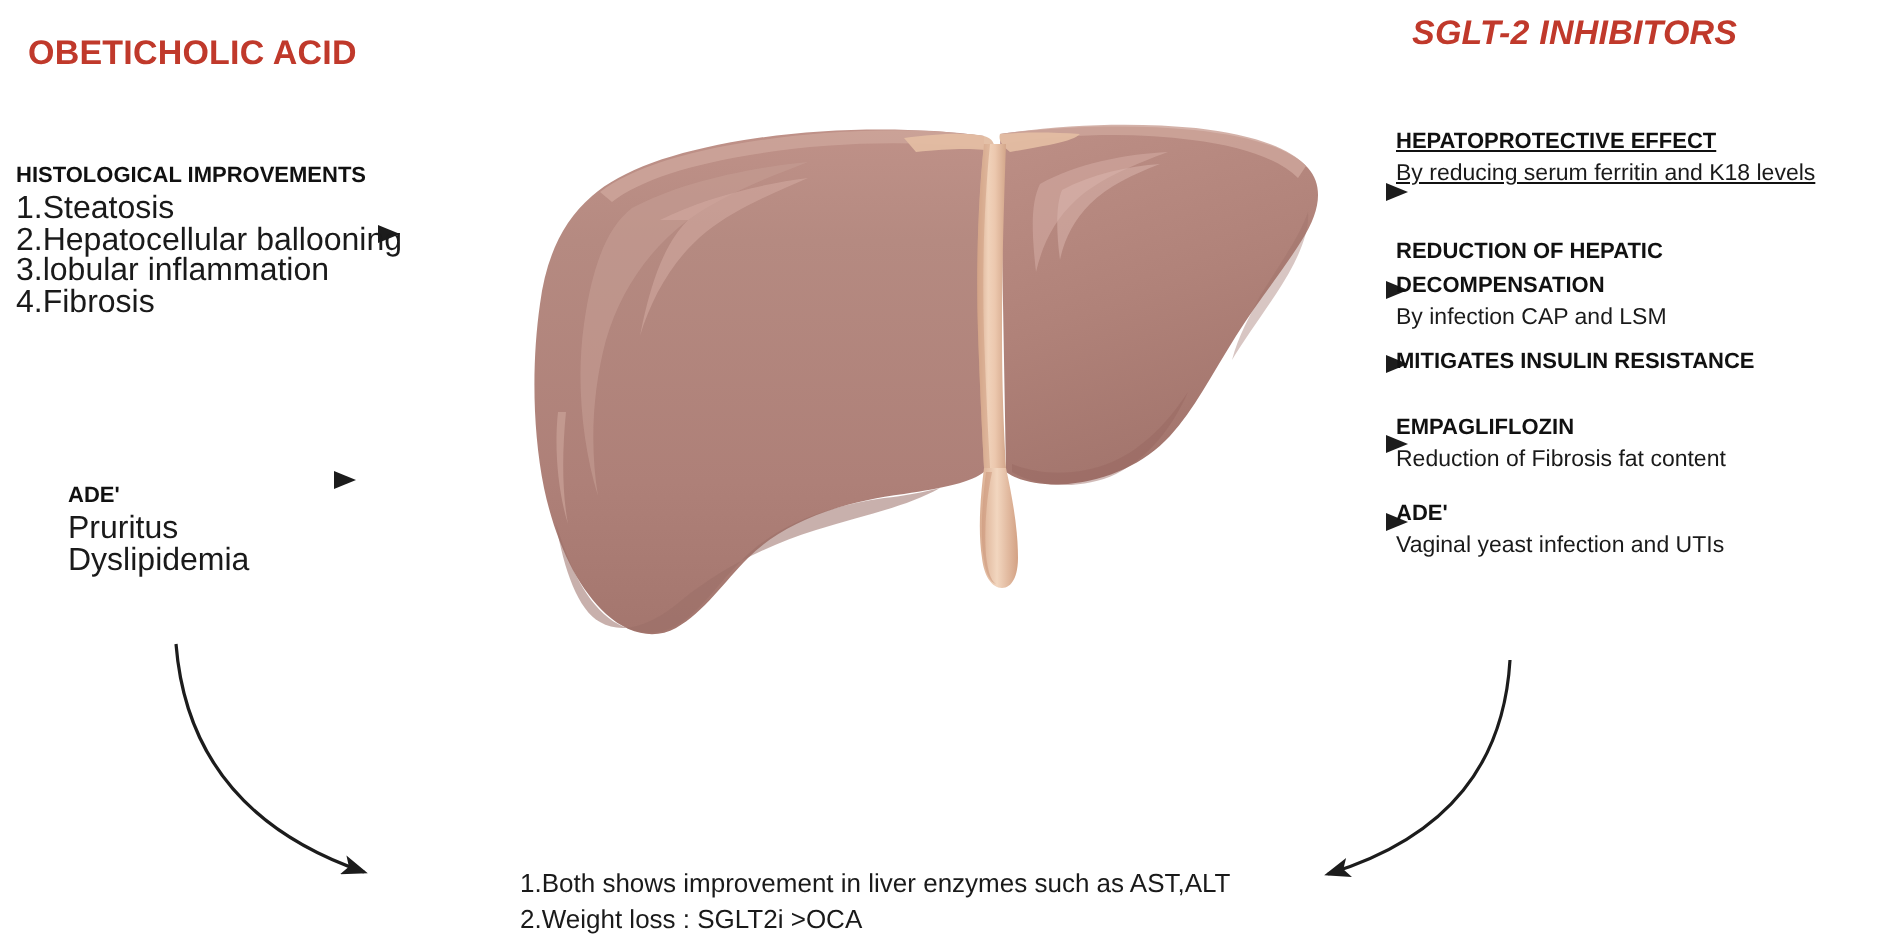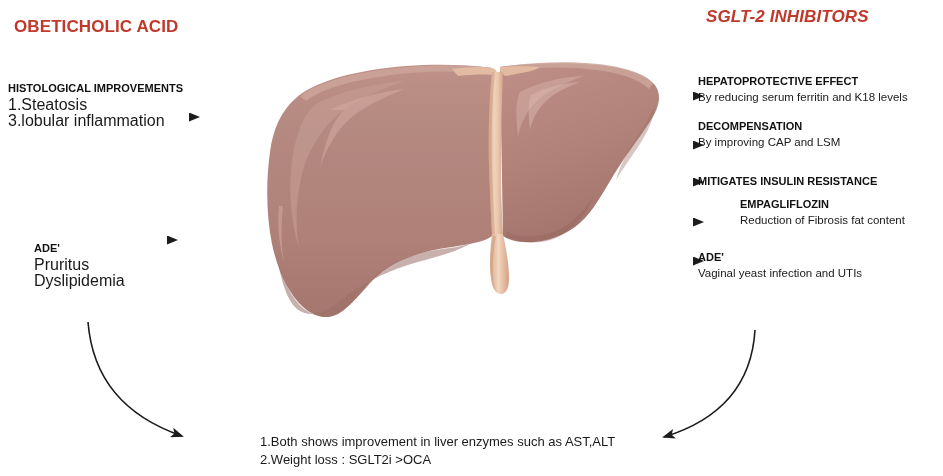--- a/index.html
+++ b/index.html
@@ -233,46 +233,49 @@
       <path d="M88,322 C92,372 118,414 182,436" fill="none" stroke="#1c1c1c" stroke-width="1.6" marker-end="url(#arrowCurve)"></path>
       <path d="M755,330 C752,380 726,418 664,437" fill="none" stroke="#1c1c1c" stroke-width="1.6" marker-end="url(#arrowCurve)"></path>
     </g>
   </svg>
 
   <div class="abs drug-title" style="left:14px;top:17px;">OBETICHOLIC ACID</div>
 
   <div class="abs block-left-hist">
     <div class="head">HISTOLOGICAL IMPROVEMENTS</div>
     <div class="listline">1.Steatosis</div>
+    <div class="listline">2.Hepatocellular ballooning</div>
     <div class="listline">3.lobular inflammation</div>
+    <div class="listline">4.Fibrosis</div>
   </div>
 
   <div class="abs block-left-ade">
     <div class="head">ADE'</div>
     <div class="listline">Pruritus</div>
     <div class="listline">Dyslipidemia</div>
   </div>
 
   <div class="abs drug-title right" style="left:706px;top:7px;">SGLT-2 INHIBITORS</div>
 
-  <div class="abs block-right" style="top:73px;">
+  <div class="abs block-right" style="top:63px;text-decoration:underline;">
     <div class="head">HEPATOPROTECTIVE EFFECT</div>
     <div class="sub">By reducing serum ferritin and K18 levels</div>
   </div>
 
   <div class="abs block-right" style="top:118px;">
+    <div class="head">REDUCTION OF HEPATIC</div>
     <div class="head">DECOMPENSATION</div>
-    <div class="sub">By improving CAP and LSM</div>
+    <div class="sub">By infection CAP and LSM</div>
   </div>
 
   <div class="abs block-right" style="top:173px;">
     <div class="head">MITIGATES INSULIN RESISTANCE</div>
   </div>
 
-  <div class="abs block-right" style="top:196px;margin-left:42px;">
+  <div class="abs block-right" style="top:206px;">
     <div class="head">EMPAGLIFLOZIN</div>
     <div class="sub">Reduction of Fibrosis fat content</div>
   </div>
 
   <div class="abs block-right" style="top:249px;">
     <div class="head">ADE'</div>
     <div class="sub">Vaginal yeast infection and UTIs</div>
   </div>
 
   <div class="abs" style="left:230px;top:433px;">

